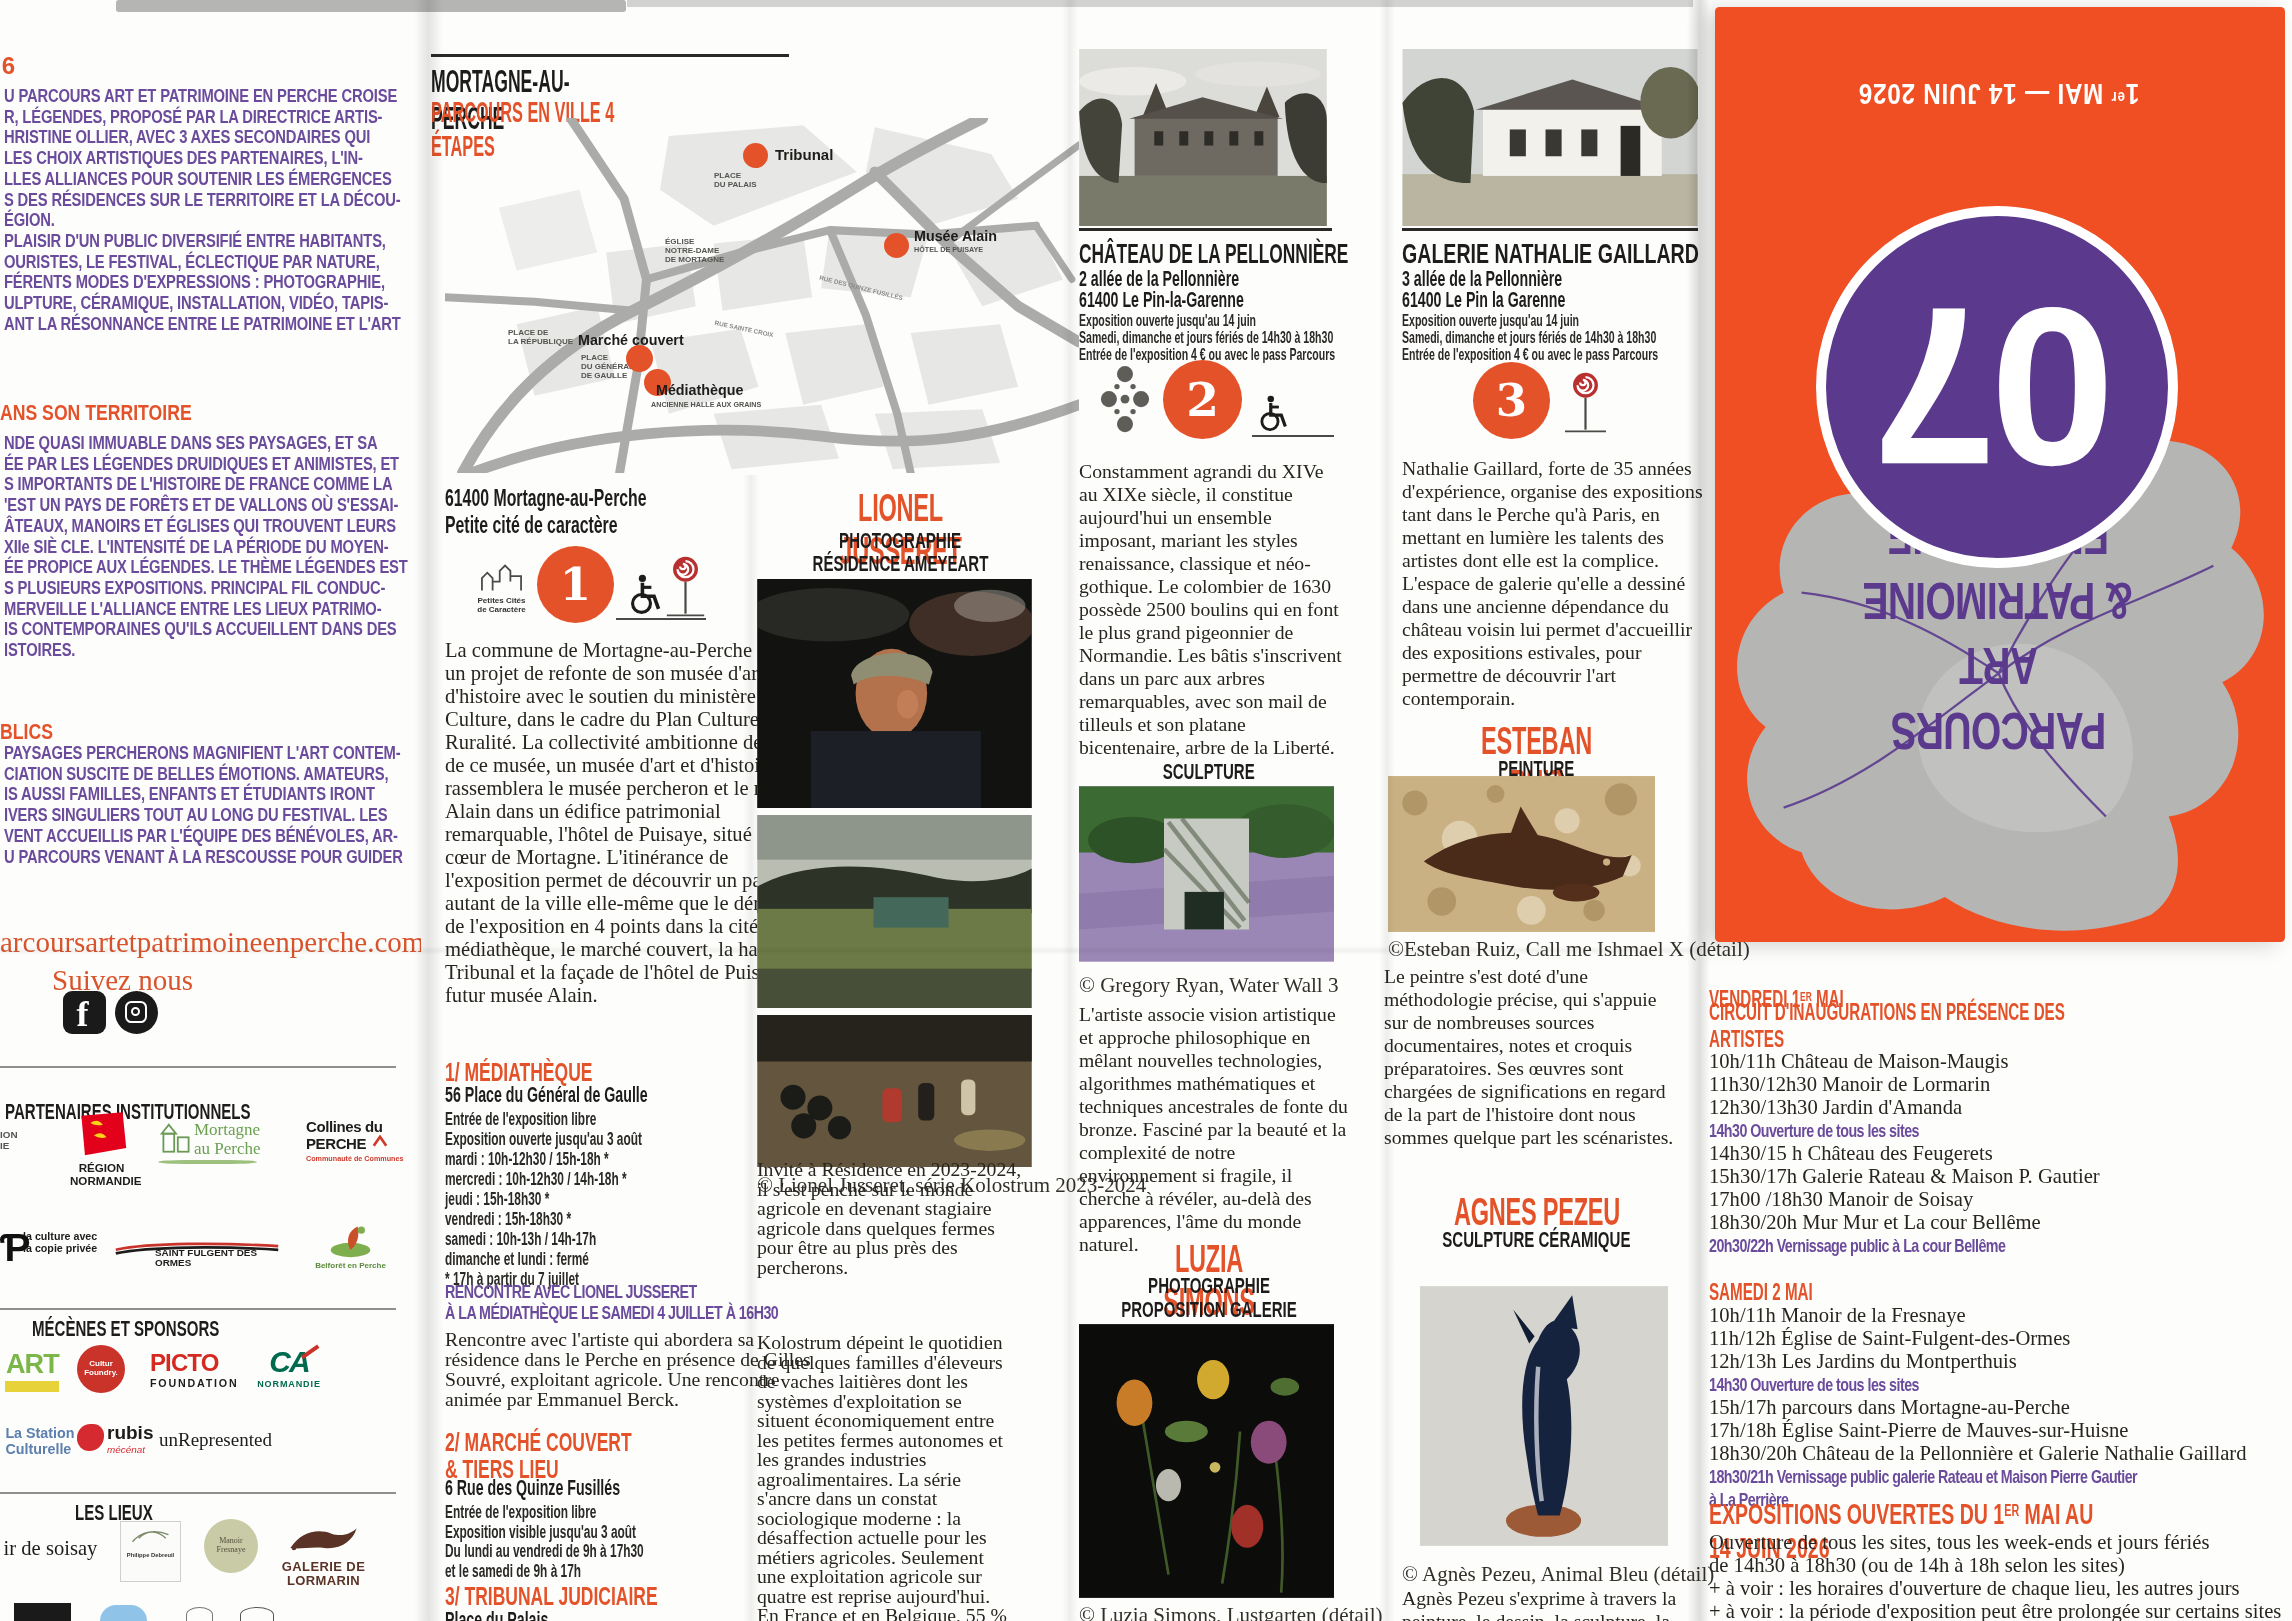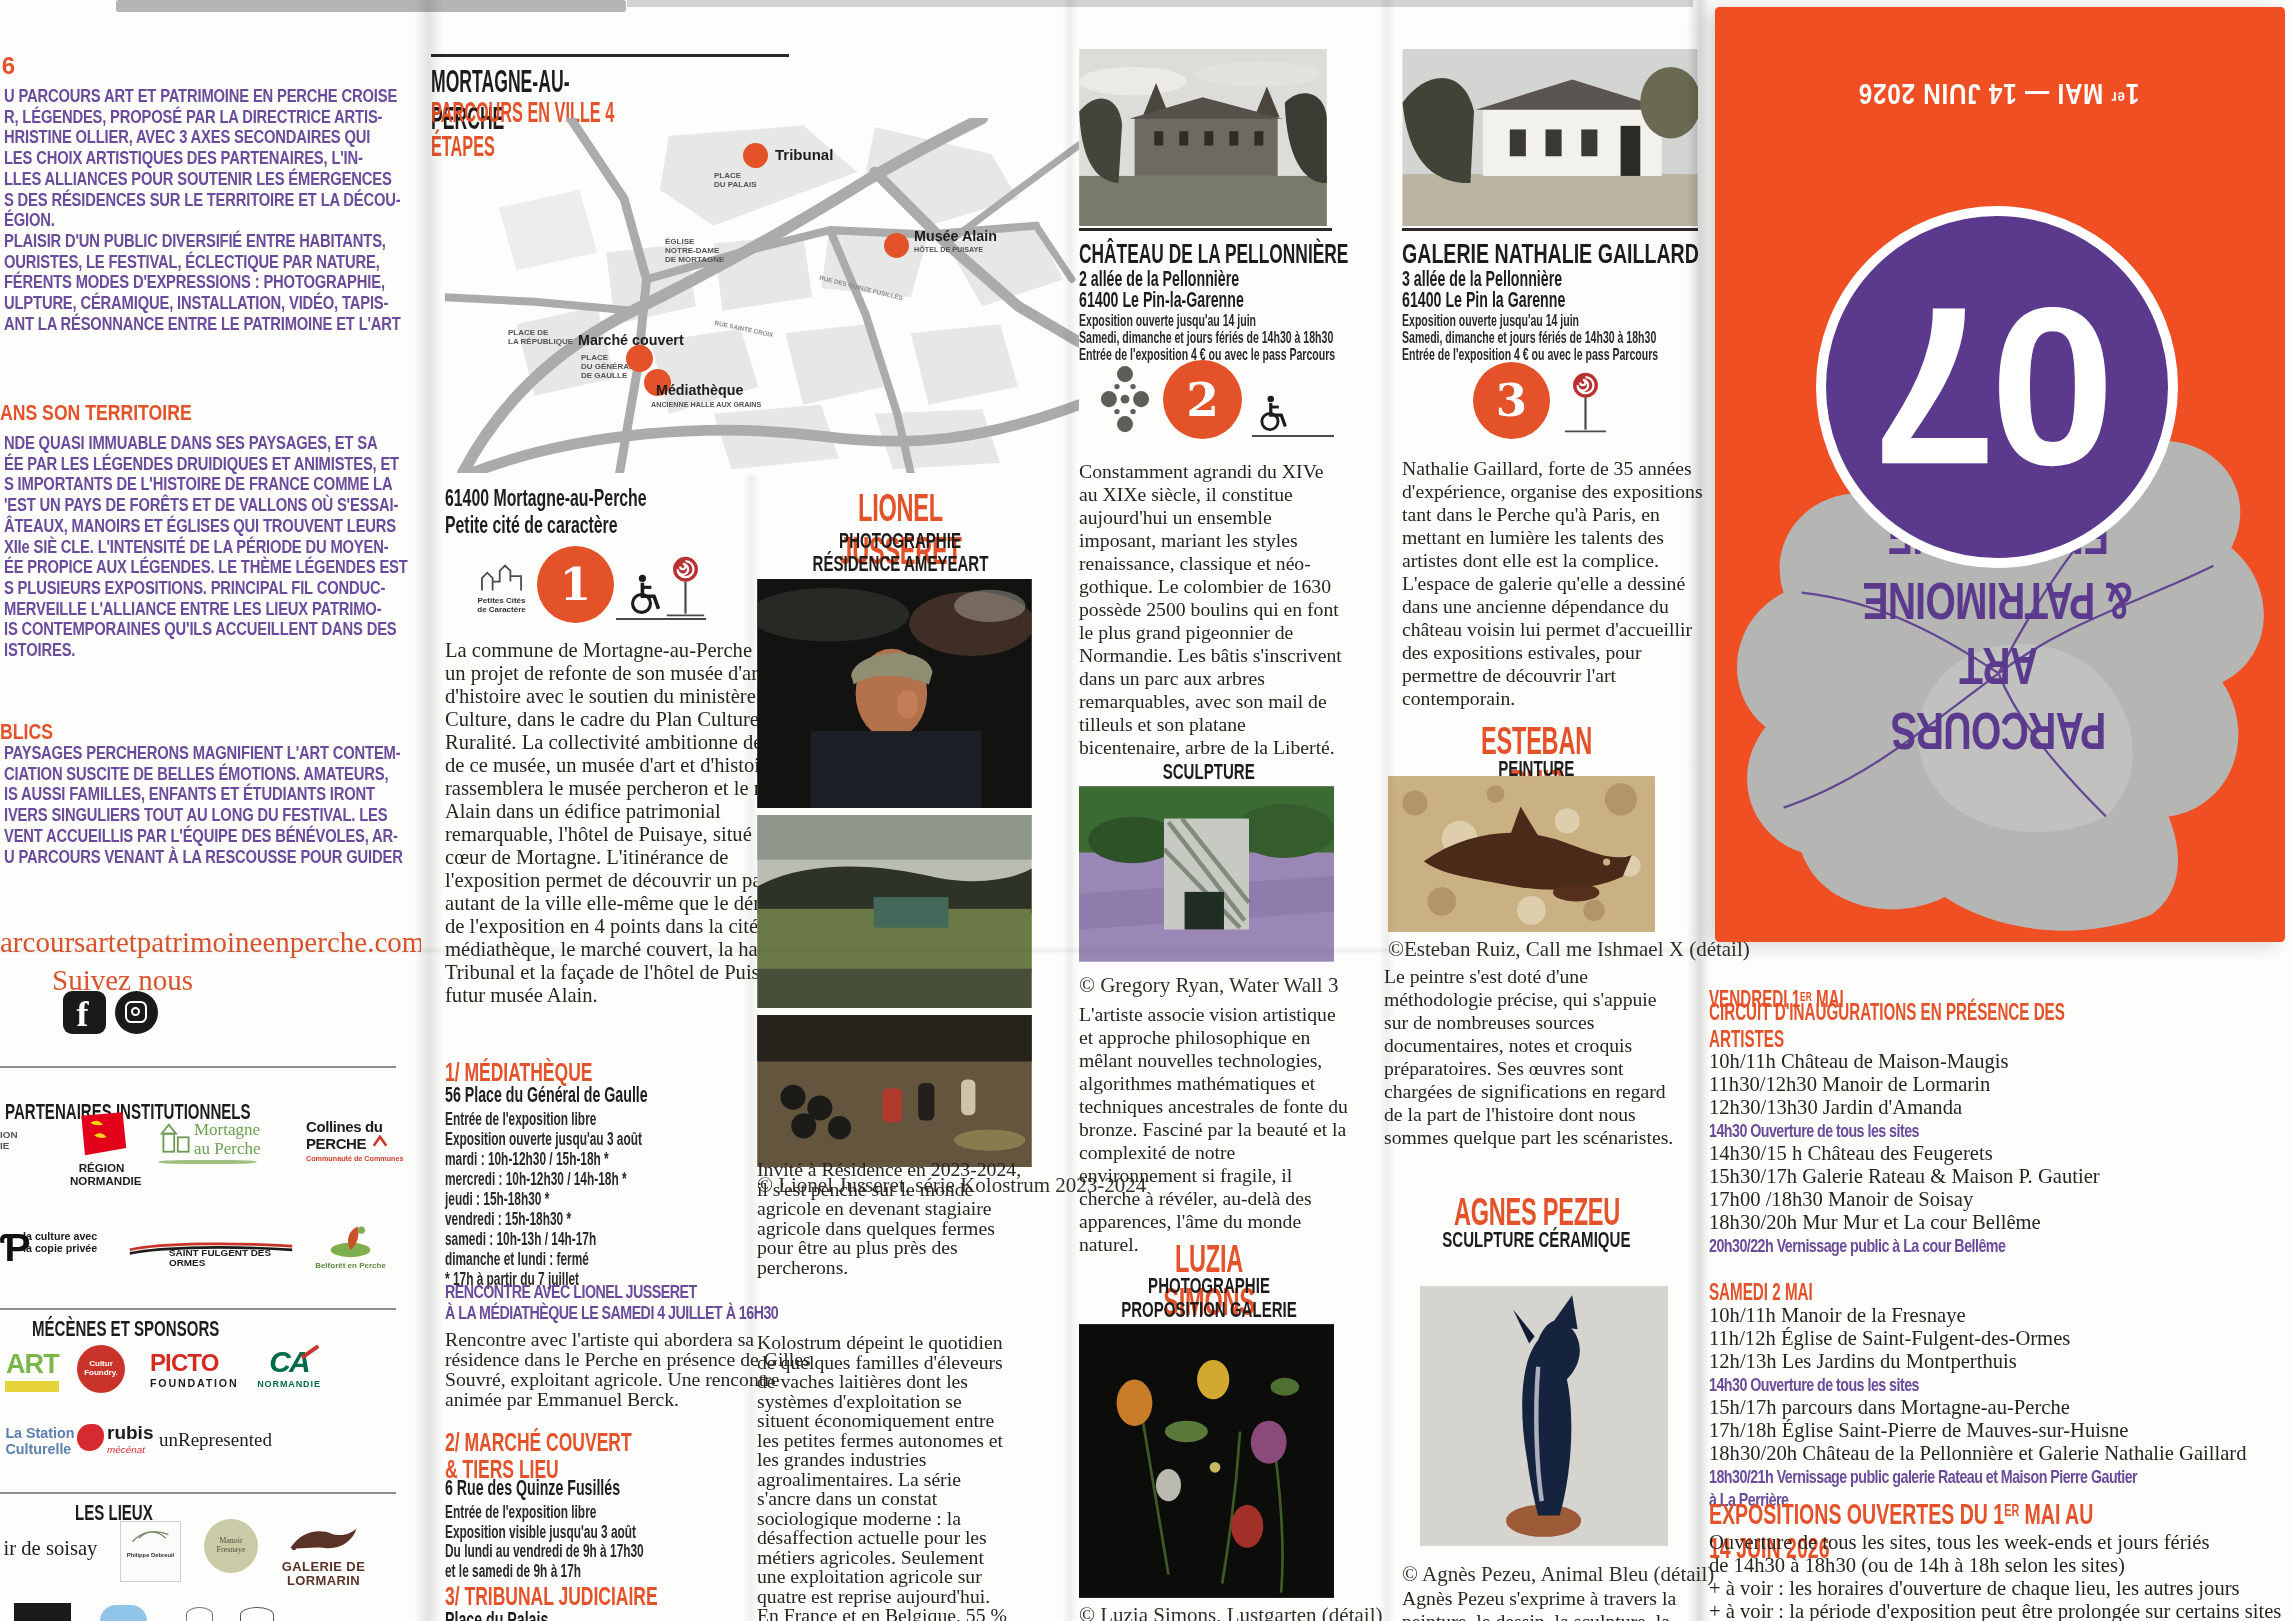--- a/index.html
+++ b/index.html
@@ -127,21 +127,21 @@
       <svg width="16" height="12.5" viewBox="0 0 18 14" style="position:absolute;left:66px;top:16px;">
           <path d="M2,12 L9,2 L16,12" fill="none" stroke="#cf3a2a" stroke-width="3"></path>
         </svg>
     </div>
 
     <div class="a" style="left:0;top:1231px;width:107px;">
       <span style="position:absolute;left:0;top:-5.4px;font-size:39px;font-weight:700;color:#111;">Ƥ</span>
       <div class="logolab" style="margin-left:23px;font-size:10.7px;font-weight:700;color:#1d1c1a;">la culture avec
 la copie privée</div>
     </div>
-    <div class="a" style="left:128px;top:1239px;width:170px;">
+    <div class="a" style="left:114px;top:1239px;width:170px;">
       <svg width="166" height="18" viewBox="0 0 185 20">
           <path d="M2,12 C40,4 120,4 183,8" stroke="#c9332a" stroke-width="3" fill="none"></path>
           <path d="M2,16 C40,8 120,8 183,12" stroke="#1d1c1a" stroke-width="3" fill="none"></path>
         </svg>
       <div class="logolab" style="font-size:9.9px;font-weight:700;color:#1d1c1a;margin-top:-12.5px;margin-left:41px;">SAINT FULGENT DES ORMES</div>
     </div>
     <div class="a" style="left:310px;top:1223px;width:81px;text-align:center;">
       <svg width="47" height="36" viewBox="0 0 52 40" style="display:inline-block">
           <ellipse cx="26" cy="30" rx="22" ry="8" fill="#7fae4e"></ellipse>
           <path d="M26,30 C20,20 24,8 34,4 C36,14 34,24 26,30" fill="#c9512a"></path>

